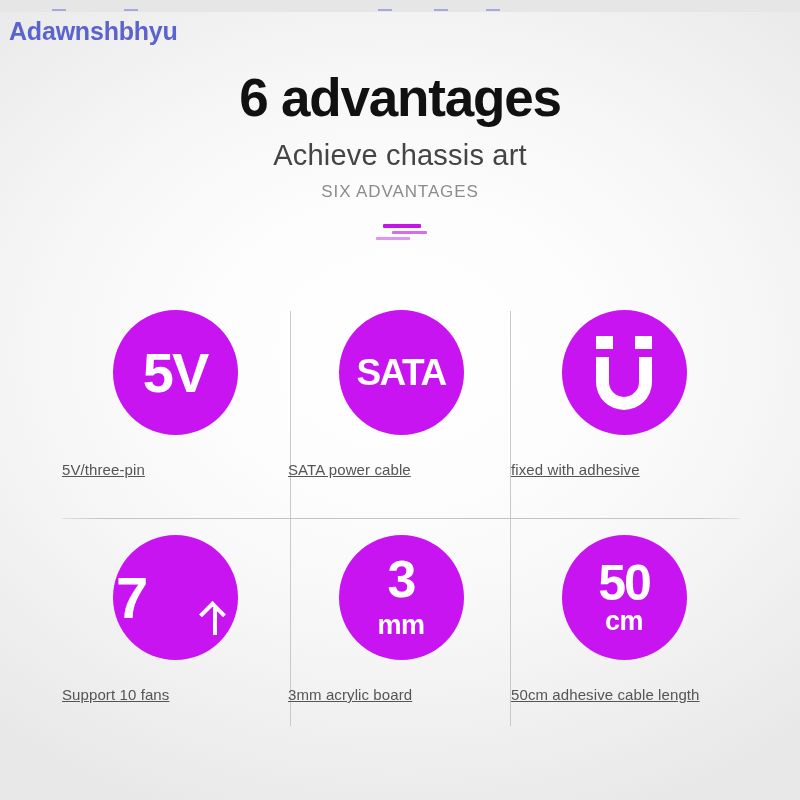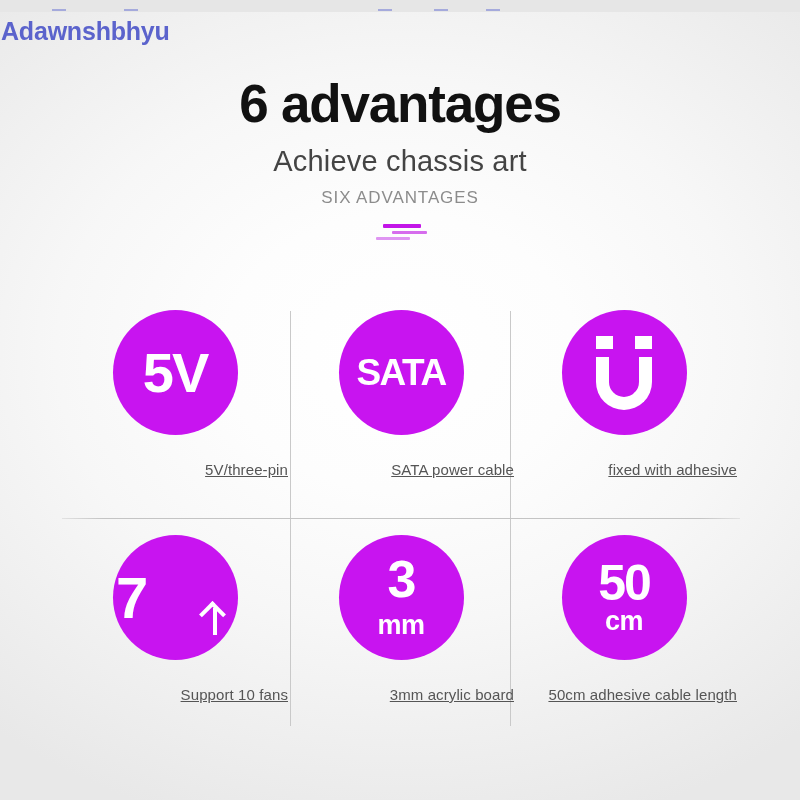--- a/index.html
+++ b/index.html
@@ -50,34 +50,34 @@
     top: 0;
     width: 14px;
     height: 2px;
     background: #8f96d8;
     opacity: .75;
   }
 
   
   .watermark {
     position: absolute;
-    left: 1px;
+    left: 9px;
     top: 17px;
     font-size: 25px;
     font-weight: bold;
     letter-spacing: -0.2px;
     color: #5b63cc;
     white-space: nowrap;
   }
 
   
   .header {
     position: absolute;
     left: 0;
-    top: 76px;
+    top: 70px;
     width: 800px;
     text-align: center;
   }
   .title {
     font-size: 53px;
     font-weight: bold;
     color: #111111;
     letter-spacing: -1.2px;
     line-height: 1.06;
     margin: 0;
@@ -147,21 +147,21 @@
     background: #c9c9c9;
   }
   .v-line-1 { left: 228px; top: 11px;  width: 1px; height: 415px; }
   .v-line-2 { left: 448px; top: 11px;  width: 1px; height: 415px; }
   .h-line   { left: 0px;   top: 218px; width: 678px; height: 1px;
               background: linear-gradient(90deg,#e2e2e2 0%,#c4c4c4 6%,#c4c4c4 94%,#e2e2e2 100%); }
 
   .cell {
     position: absolute;
     width: 226px;
-    text-align: right;
+    text-align: left;
   }
   .cell-c0 { left: 0px; }
   .cell-c1 { left: 226px; }
   .cell-c2 { left: 449px; }
   .cell-r0 { top: 10px; }
   .cell-r1 { top: 235px; }
 
   .badge {
     width: 125px;
     height: 125px;

